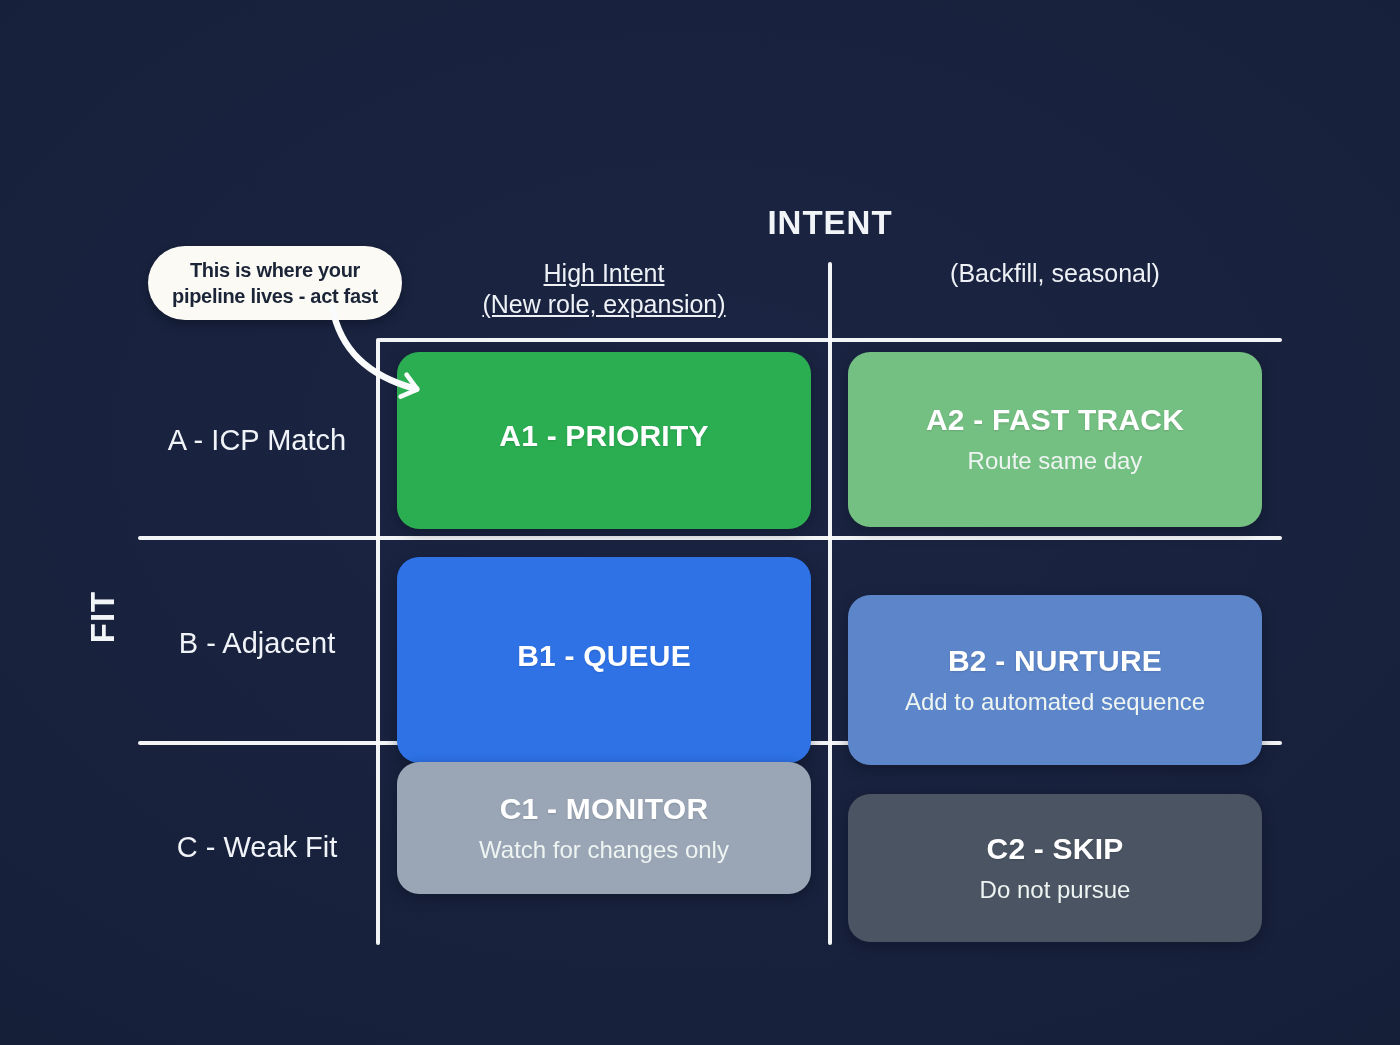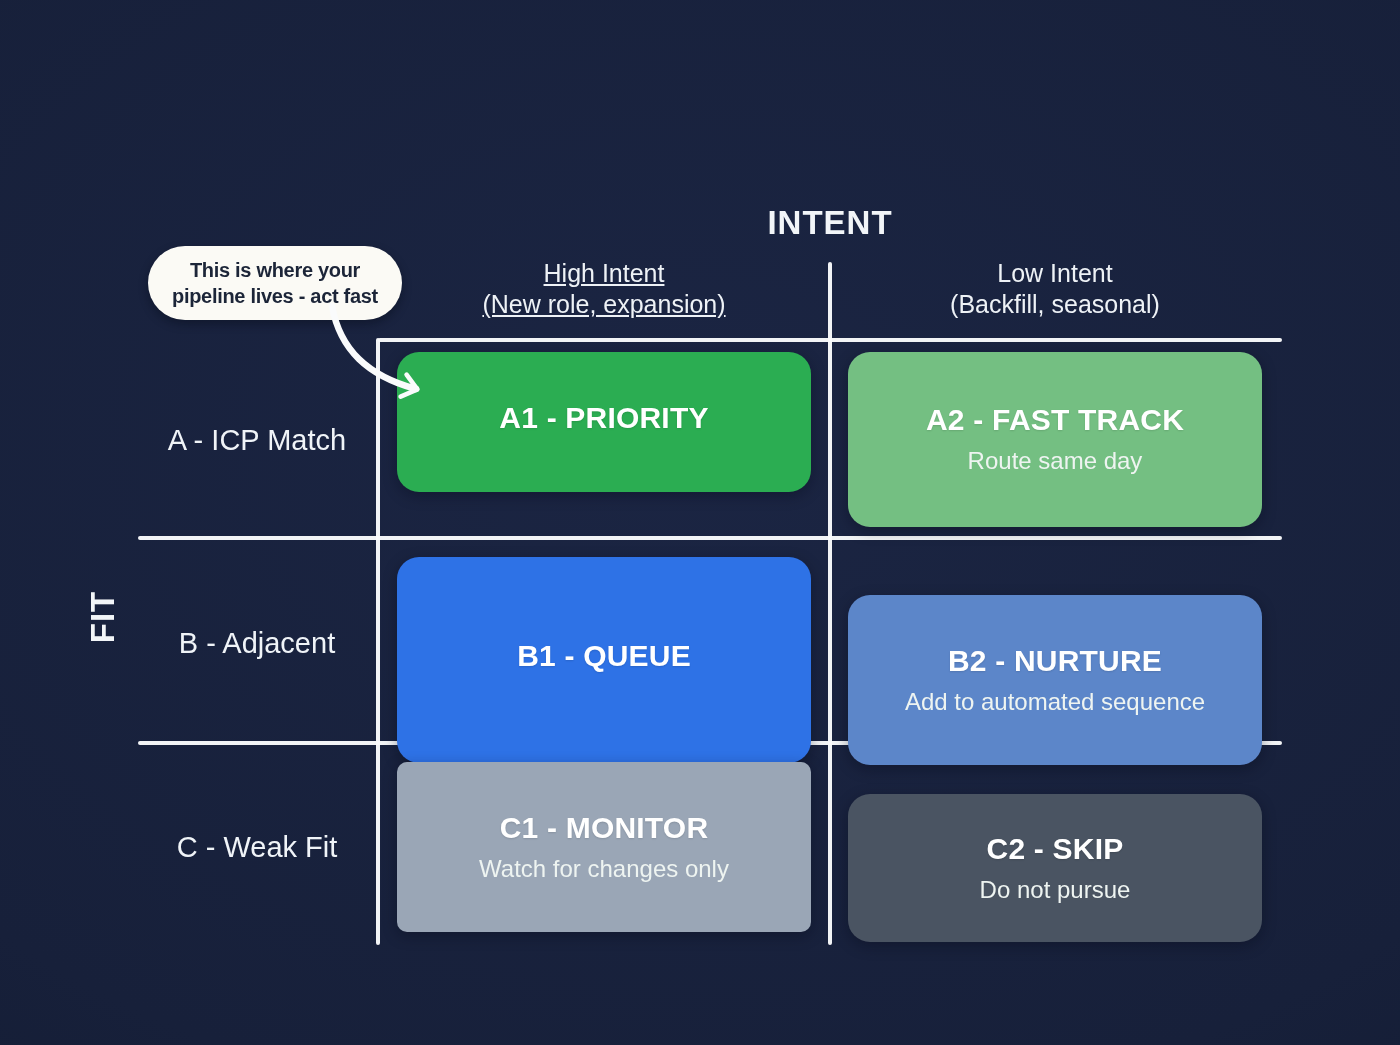--- a/index.html
+++ b/index.html
@@ -95,25 +95,25 @@
     border-radius: 22px;
     display: flex;
     flex-direction: column;
     align-items: center;
     justify-content: center;
     text-align: center;
     padding: 0 28px;
     box-sizing: border-box;
     box-shadow: 0 4px 14px rgba(5,10,22,0.35);
   }
-  .cell-a1 { left: 397px; top: 352px; height: 140px; }
+  .cell-a1 { left: 397px; top: 352px; height: 177px; }
   .cell-a2 { left: 848px; top: 352px; height: 175px; }
   .cell-b1 { left: 397px; top: 557px; height: 206px; }
   .cell-b2 { left: 848px; top: 557px; height: 170px; margin-top: 38px; }
-  .cell-c1 { left: 397px; top: 762px; height: 170px; border-radius: 10px; }
+  .cell-c1 { left: 397px; top: 762px; height: 132px; }
   .cell-c2 { left: 848px; top: 794px; height: 148px; }
 
   .cell-title {
     font-size: 30px;
     font-weight: 800;
     letter-spacing: 0.2px;
     color: #ffffff;
     margin-bottom: 9px;
     text-shadow: 0 1px 2px rgba(0,0,0,0.12);
   }
@@ -155,21 +155,20 @@
 
 
   <div class="intent-label">INTENT</div>
   <div class="fit-label">FIT</div>
 
   <div class="col-head col-head-1">
     <div>High Intent</div>
     <div>(New role, expansion)</div>
   </div>
   <div class="col-head col-head-2">
-    <div>Low Intent</div>
     <div>(Backfill, seasonal)</div>
   </div>
 
   <div class="row-label row-label-a">A - ICP Match</div>
   <div class="row-label row-label-b">B - Adjacent</div>
   <div class="row-label row-label-c">C - Weak Fit</div>
 
   <div class="gridline hline-top"></div>
   <div class="gridline hline-mid1"></div>
   <div class="gridline hline-mid2"></div>

